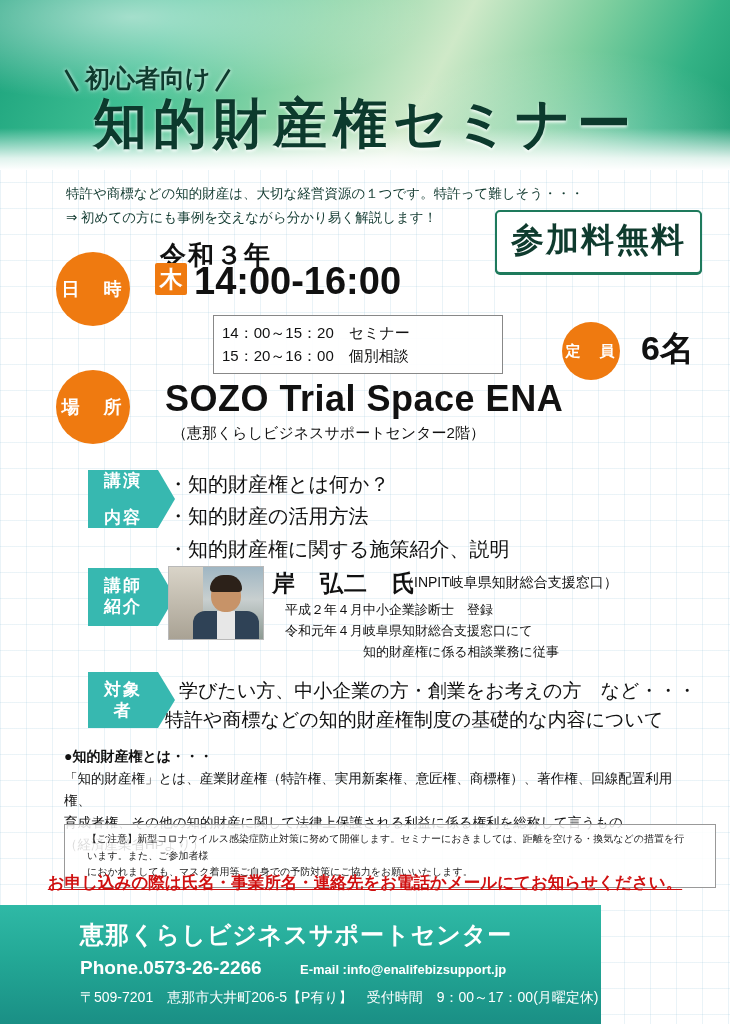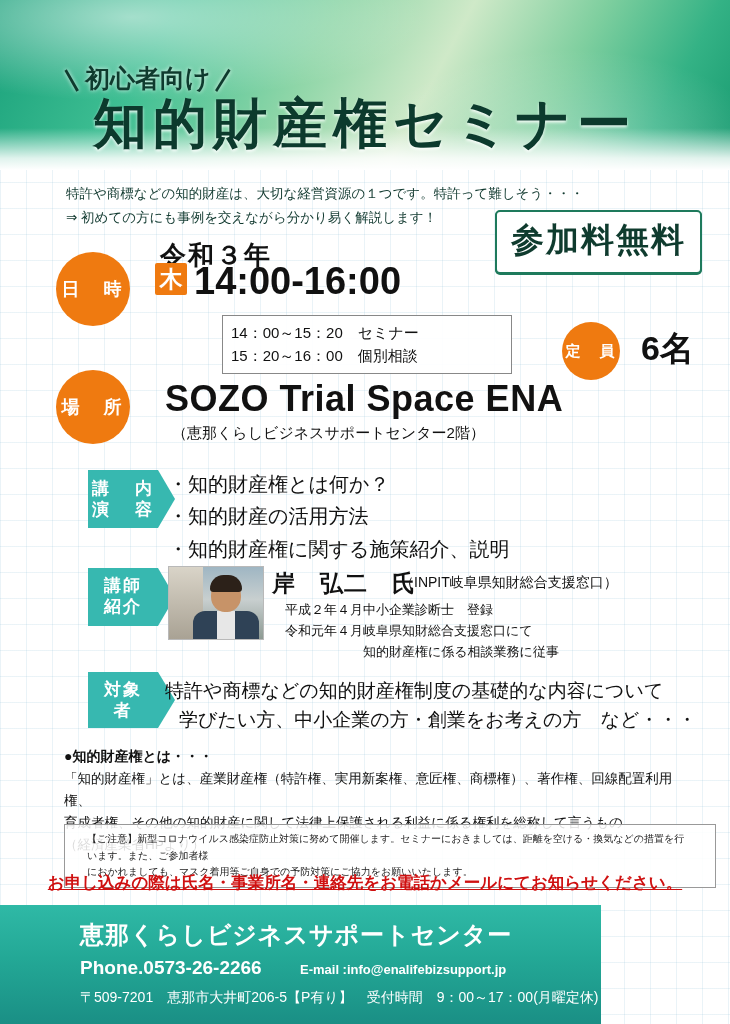--- a/index.html
+++ b/index.html
@@ -69,21 +69,21 @@
   
   .reiwa{position:absolute;left:160px;top:238px;font-size:26px;font-weight:bold;color:#111;letter-spacing:2px;}
   .dateline{position:absolute;left:148px;top:262px;display:flex;align-items:flex-end;}
   .dateline .d{font-size:45px;font-weight:bold;color:#111;letter-spacing:0;line-height:1;}
   .dateline .dow{
     display:inline-block;background:#ef7a10;color:#fff;font-size:23px;font-weight:bold;
     width:32px;height:32px;line-height:32px;text-align:center;margin:0 7px 5px 7px;border-radius:2px;
   }
   .dateline .time{font-size:38px;font-weight:bold;color:#111;line-height:1;}
   .schedule{
-    position:absolute;left:222px;top:315px;width:272px;
+    position:absolute;left:213px;top:315px;width:272px;
     border:1.5px solid #888;background:rgba(255,255,255,.9);
     padding:5px 8px;font-size:15px;line-height:1.55;color:#111;
   }
   .cap-num{position:absolute;right:36px;top:326px;font-size:34px;font-weight:bold;color:#111;}
   
   .place-main{position:absolute;left:165px;top:378px;font-size:36px;font-weight:bold;color:#111;letter-spacing:.5px;}
   .place-sub{position:absolute;left:172px;top:424px;font-size:15px;color:#111;}
   
   .tag{
     position:absolute;background:#37b8b0;color:#fff;font-weight:bold;
@@ -176,21 +176,21 @@
     <span>定　員</span>
   </div>
   <div class="cap-num">6名</div>
 
   <div class="circle big" style="left:56px;top:370px;">
     <span>場　所</span>
   </div>
   <div class="place-main">SOZO Trial Space ENA</div>
   <div class="place-sub">（恵那くらしビジネスサポートセンター2階）</div>
 
-  <div class="tag" style="left:88px;top:470px;width:70px;height:58px;--h:29px;flex-direction:row;gap:16px;">
+  <div class="tag" style="left:88px;top:470px;width:70px;height:58px;--h:29px;flex-direction:column;gap:16px;">
     <span>講演</span>
     <span>内容</span>
   </div>
   <div class="bullets">
     <div>・知的財産権とは何か？</div>
     <div>・知的財産の活用方法</div>
     <div>・知的財産権に関する施策紹介、説明</div>
   </div>
 
   <div class="tag" style="left:88px;top:568px;width:70px;height:58px;--h:29px;flex-direction:column;font-family:Liberation Mono, monospace;">
@@ -217,22 +217,22 @@
     <div>
       <span class="ind"></span><span>知的財産権に係る相談業務に従事</span>
     </div>
   </div>
 
   <div class="tag" style="left:88px;top:672px;width:70px;height:56px;--h:28px;flex-direction:column;">
     <span>対象</span>
     <span>者</span>
   </div>
   <div class="target-text">
+    <div style="padding-left:14px;">学びたい方、中小企業の方・創業をお考えの方　など・・・</div>
     <div>特許や商標などの知的財産権制度の基礎的な内容について</div>
-    <div style="padding-left:14px;">学びたい方、中小企業の方・創業をお考えの方　など・・・</div>
   </div>
 
   <div class="explain-h">●知的財産権とは・・・</div>
   <div class="explain">
     <div>「知的財産権」とは、産業財産権（特許権、実用新案権、意匠権、商標権）、著作権、回線配置利用権、</div>
     <div>育成者権、その他の知的財産に関して法律上保護される利益に係る権利を総称して言うもの</div>
     <div>（経済産業省HPより）</div>
   </div>
 
   <div class="notice">

